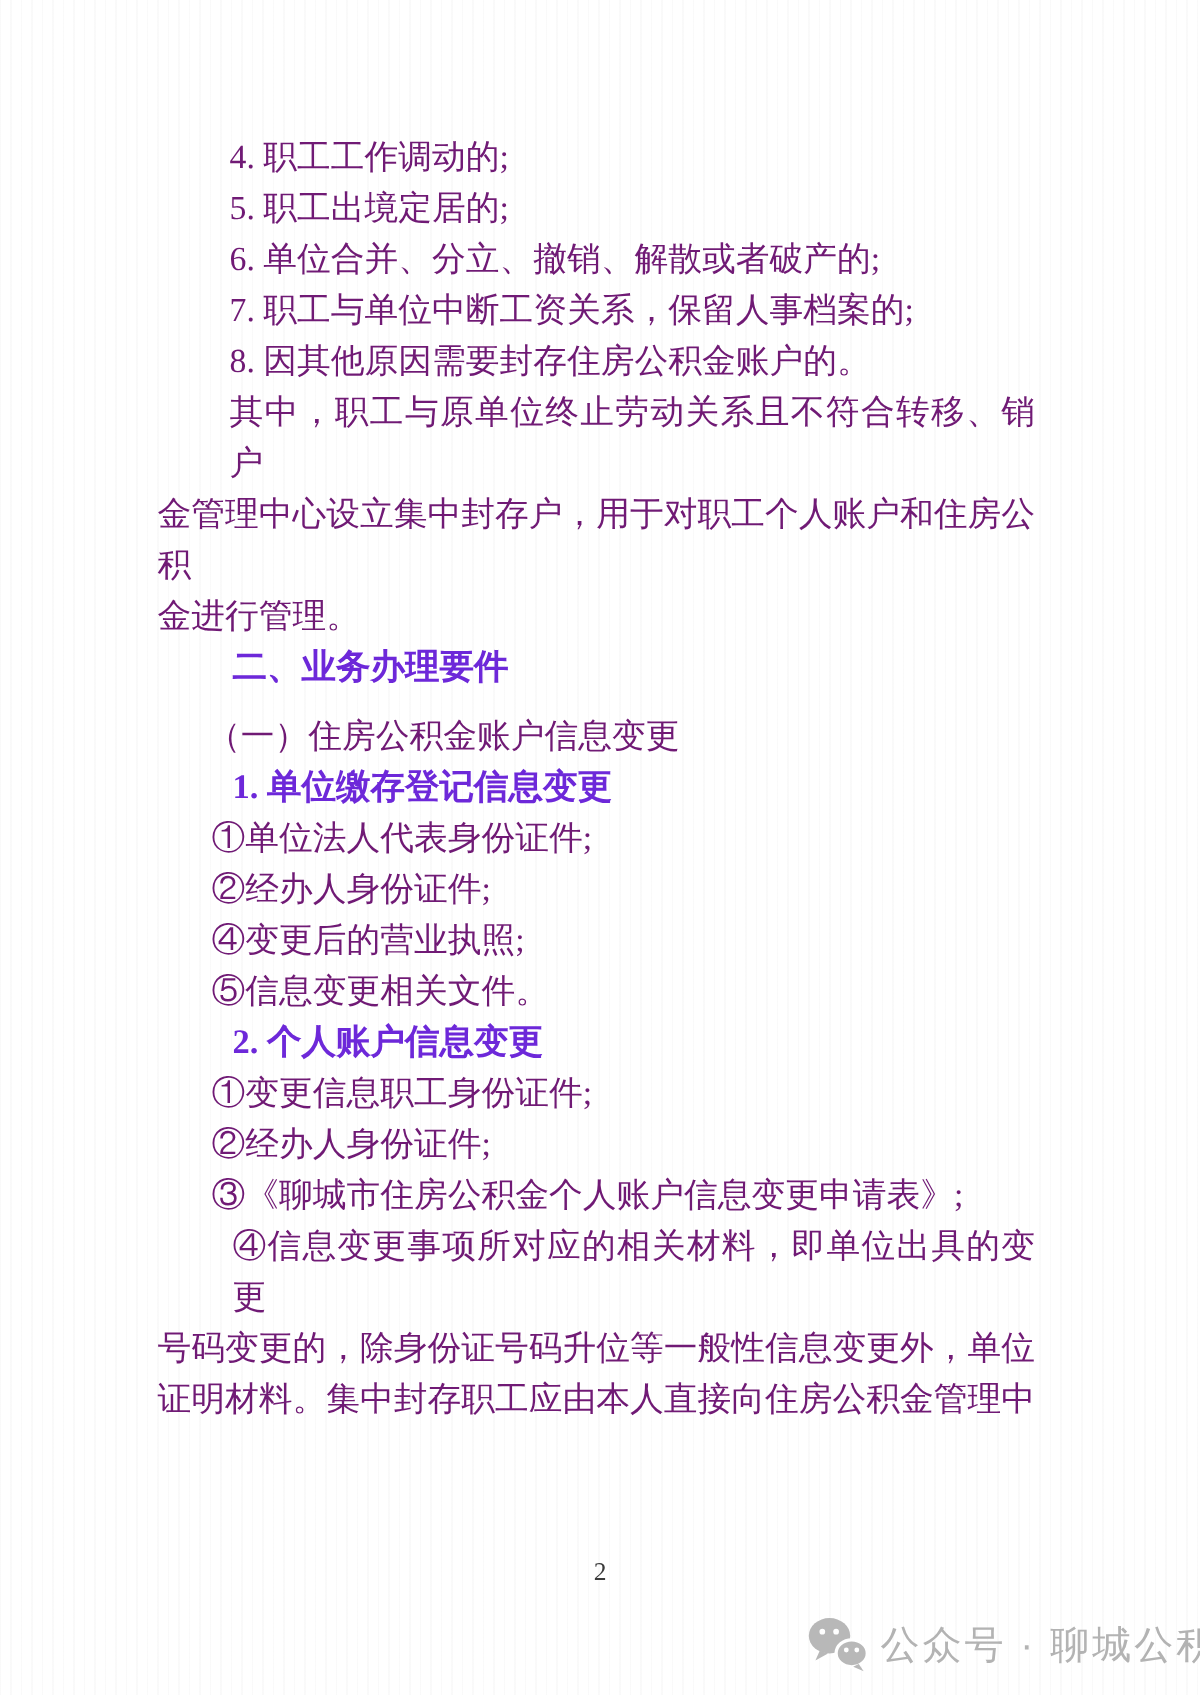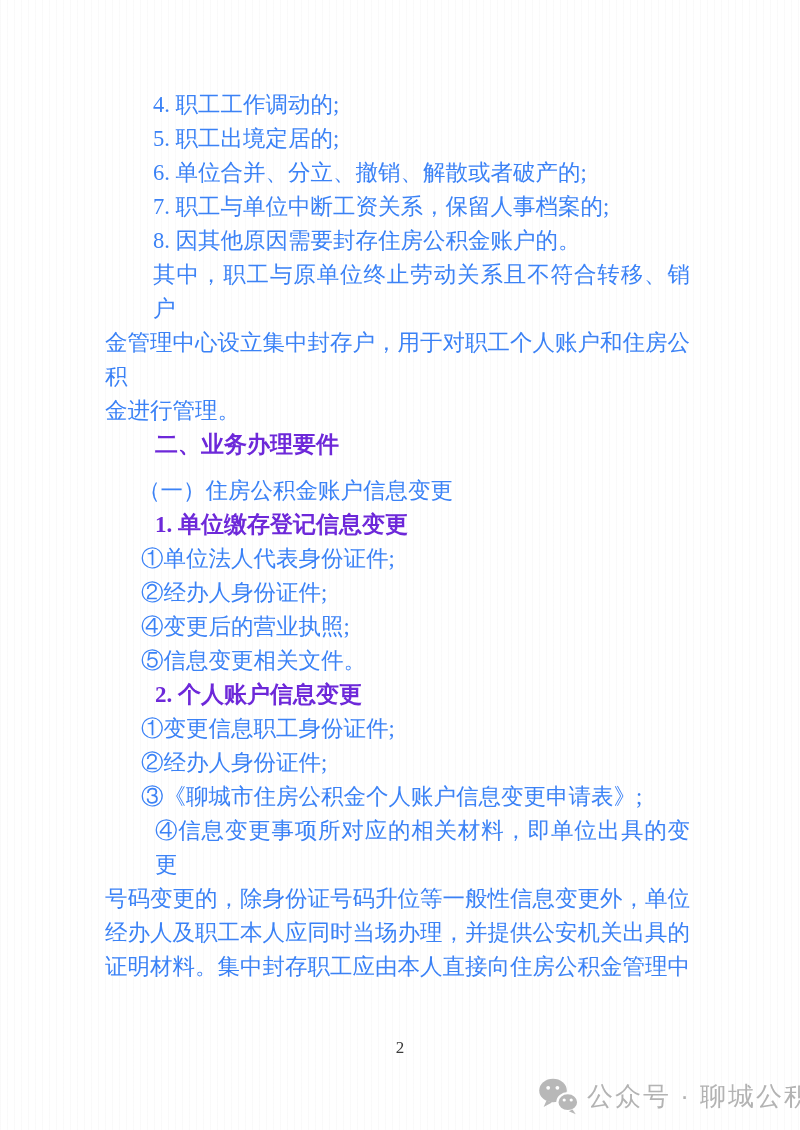--- a/index.html
+++ b/index.html
@@ -9,21 +9,21 @@
     
     background-image:repeating-linear-gradient(90deg,
       rgba(130,130,130,0.045) 0px, rgba(130,130,130,0.045) 1px,
       rgba(0,0,0,0) 1px, rgba(0,0,0,0) 7px);
     font-family:"Liberation Serif","DejaVu Serif",serif;
   }
   .doc{
     position:absolute;left:105px;top:88px;width:585px;
   }
   .ln{
-    font-size:22.5px;line-height:34px;color:#3b82f6;
+    font-size:22.5px;line-height:34px;color:#701a75;
     white-space:nowrap;
   }
   .fill{
     white-space:normal;
     text-align:justify;
     text-align-last:justify;
   }
   .ind2{padding-left:48px;}   
   .ind-h{padding-left:50px;}  
   .ind-p{padding-left:33px;margin-top:12px;}  
@@ -62,21 +62,20 @@
   <div class="ln ind-c">①单位法人代表身份证件;</div>
   <div class="ln ind-c">②经办人身份证件;</div>
   <div class="ln ind-c">④变更后的营业执照;</div>
   <div class="ln ind-c">⑤信息变更相关文件。</div>
   <div class="ln ind-h bold">2. 个人账户信息变更</div>
   <div class="ln ind-c">①变更信息职工身份证件;</div>
   <div class="ln ind-c">②经办人身份证件;</div>
   <div class="ln ind-c">③《聊城市住房公积金个人账户信息变更申请表》;</div>
   <div class="ln ind-h fill">④信息变更事项所对应的相关材料，即单位出具的变更</div>
   <div class="ln fill">号码变更的，除身份证号码升位等一般性信息变更外，单位</div>
-  <div class="ln fill">经办人及职工本人应同时当场办理，并提供公安机关出具的</div>
   <div class="ln fill">证明材料。集中封存职工应由本人直接向住房公积金管理中</div>
 </div>
 
 <div class="pageno">2</div>
 
 <div class="footer">
   <svg class="wechat" width="41" height="38" viewBox="0 0 41 38" xmlns="http://www.w3.org/2000/svg">
     <ellipse cx="15" cy="13.5" rx="13.8" ry="11.8" fill="#b8b8b8"></ellipse>
     <path d="M8.5 23.5 L5.6 30 L14 25.4 Z" fill="#b8b8b8"></path>
     <circle cx="10.2" cy="10.8" r="1.9" fill="#ffffff"></circle>

